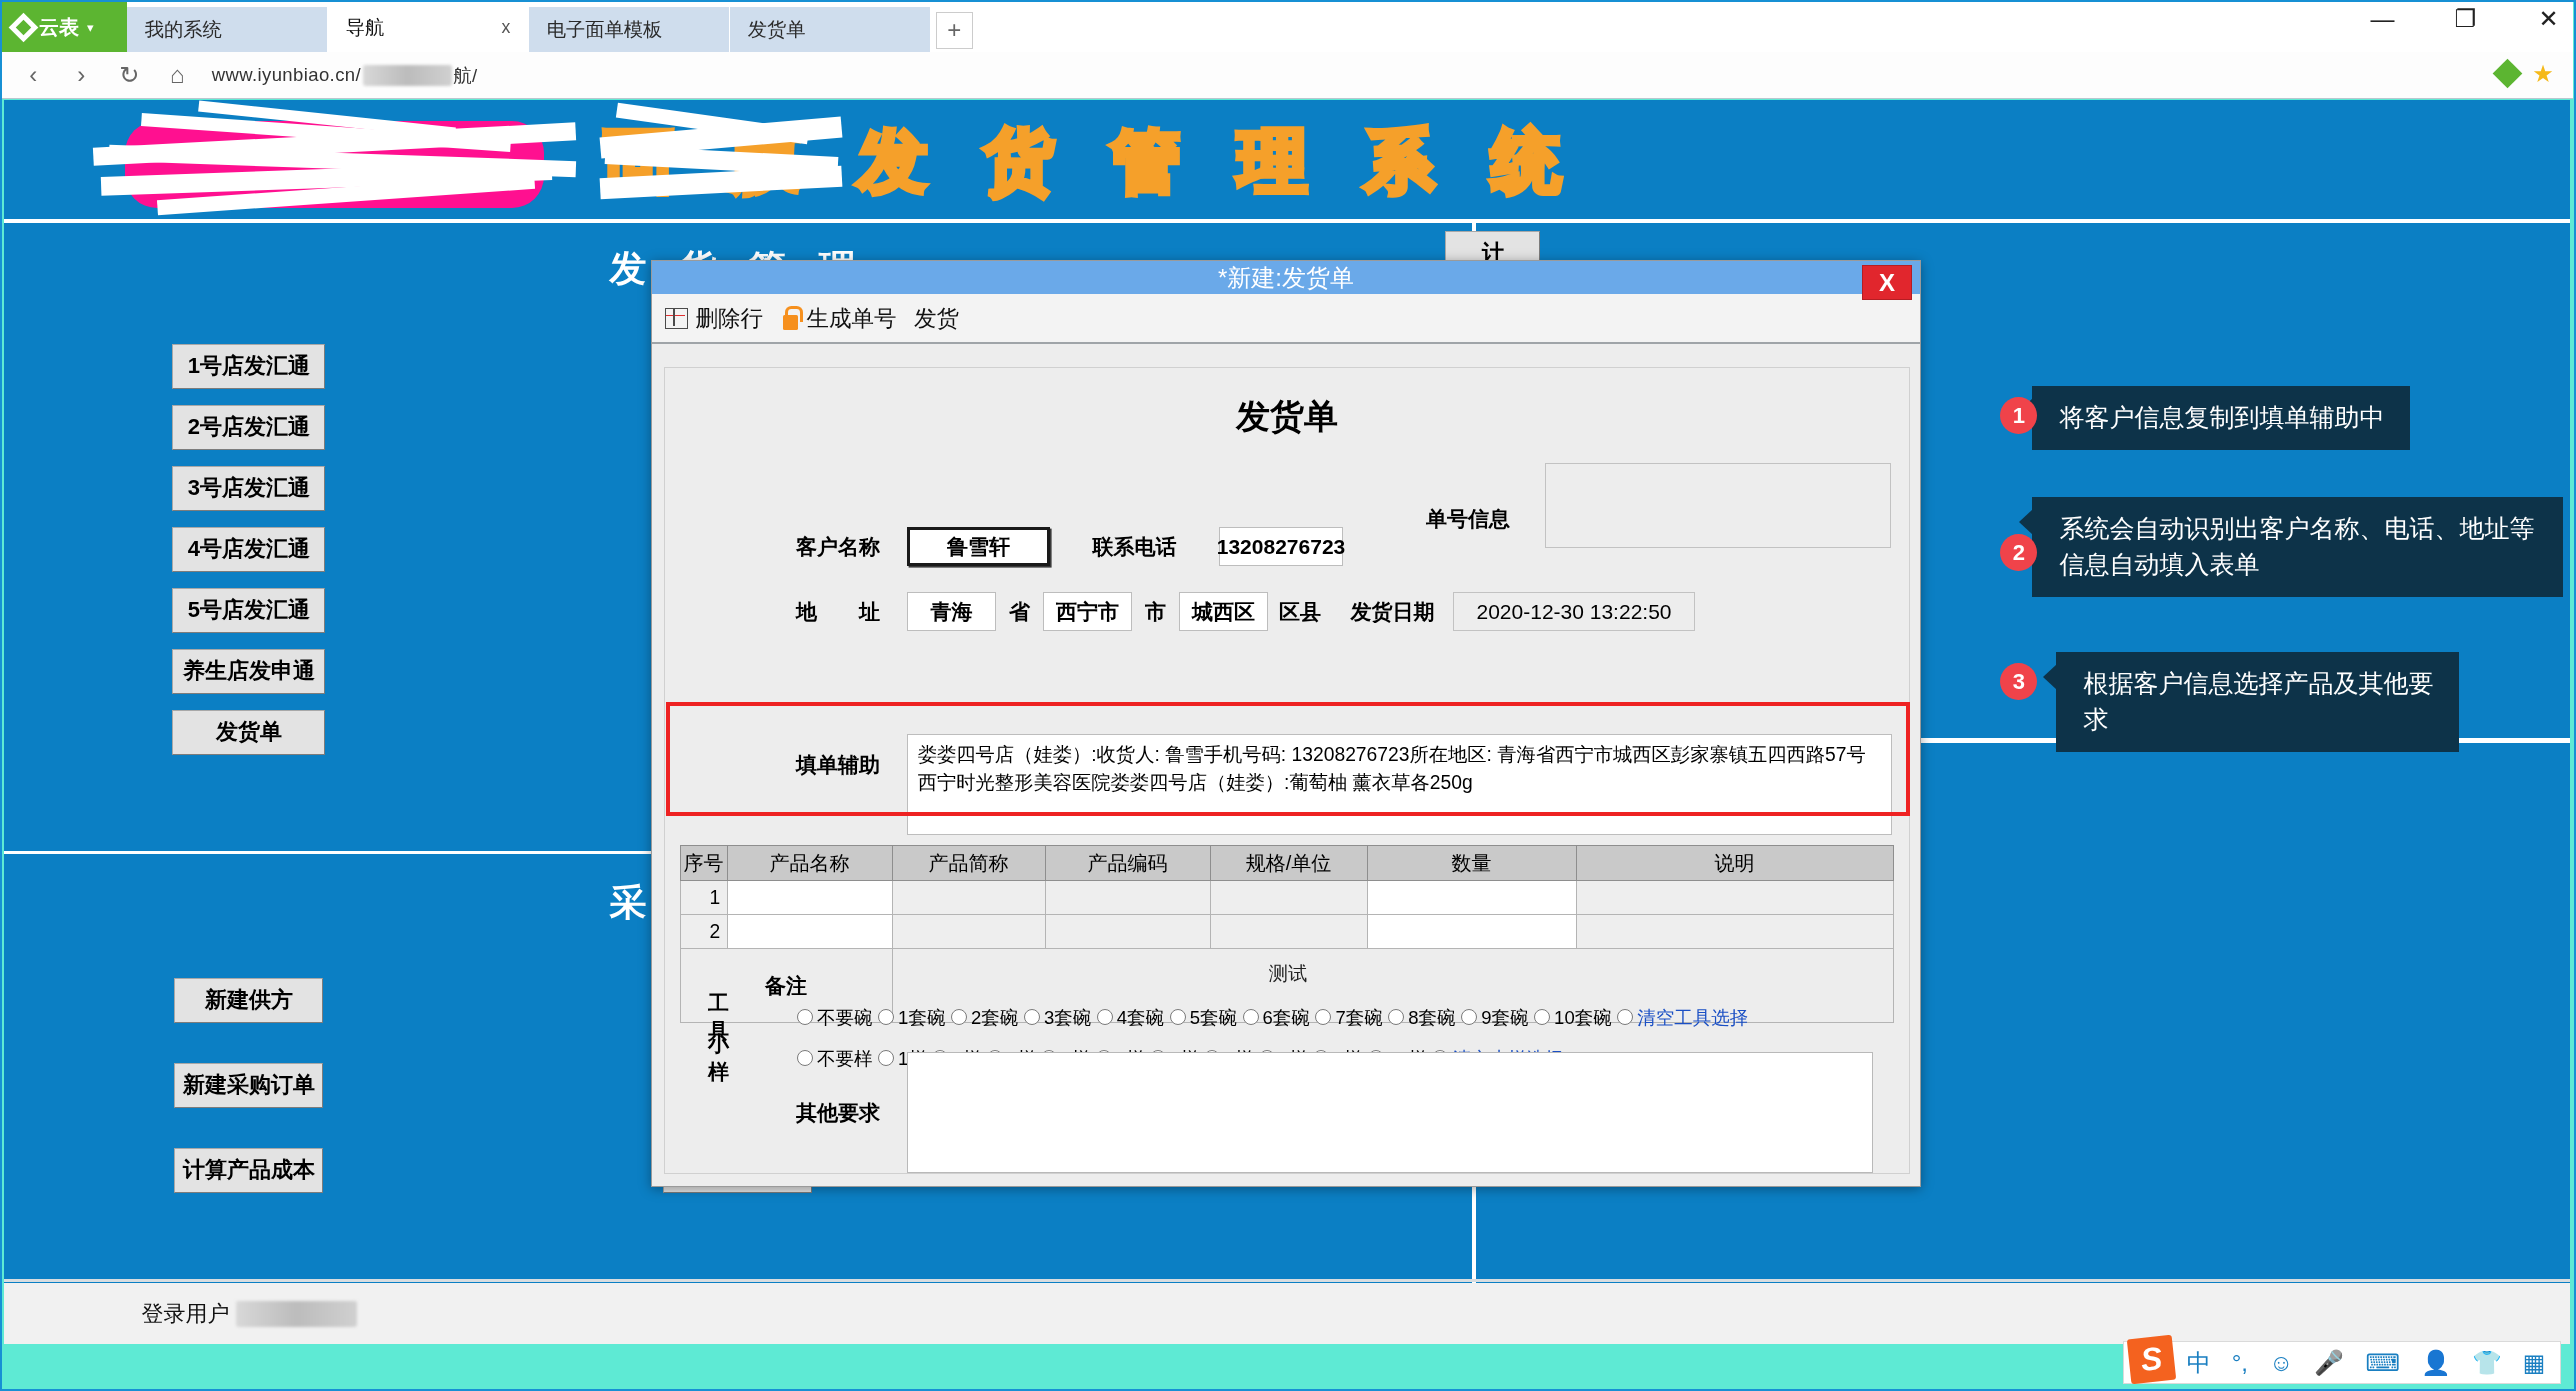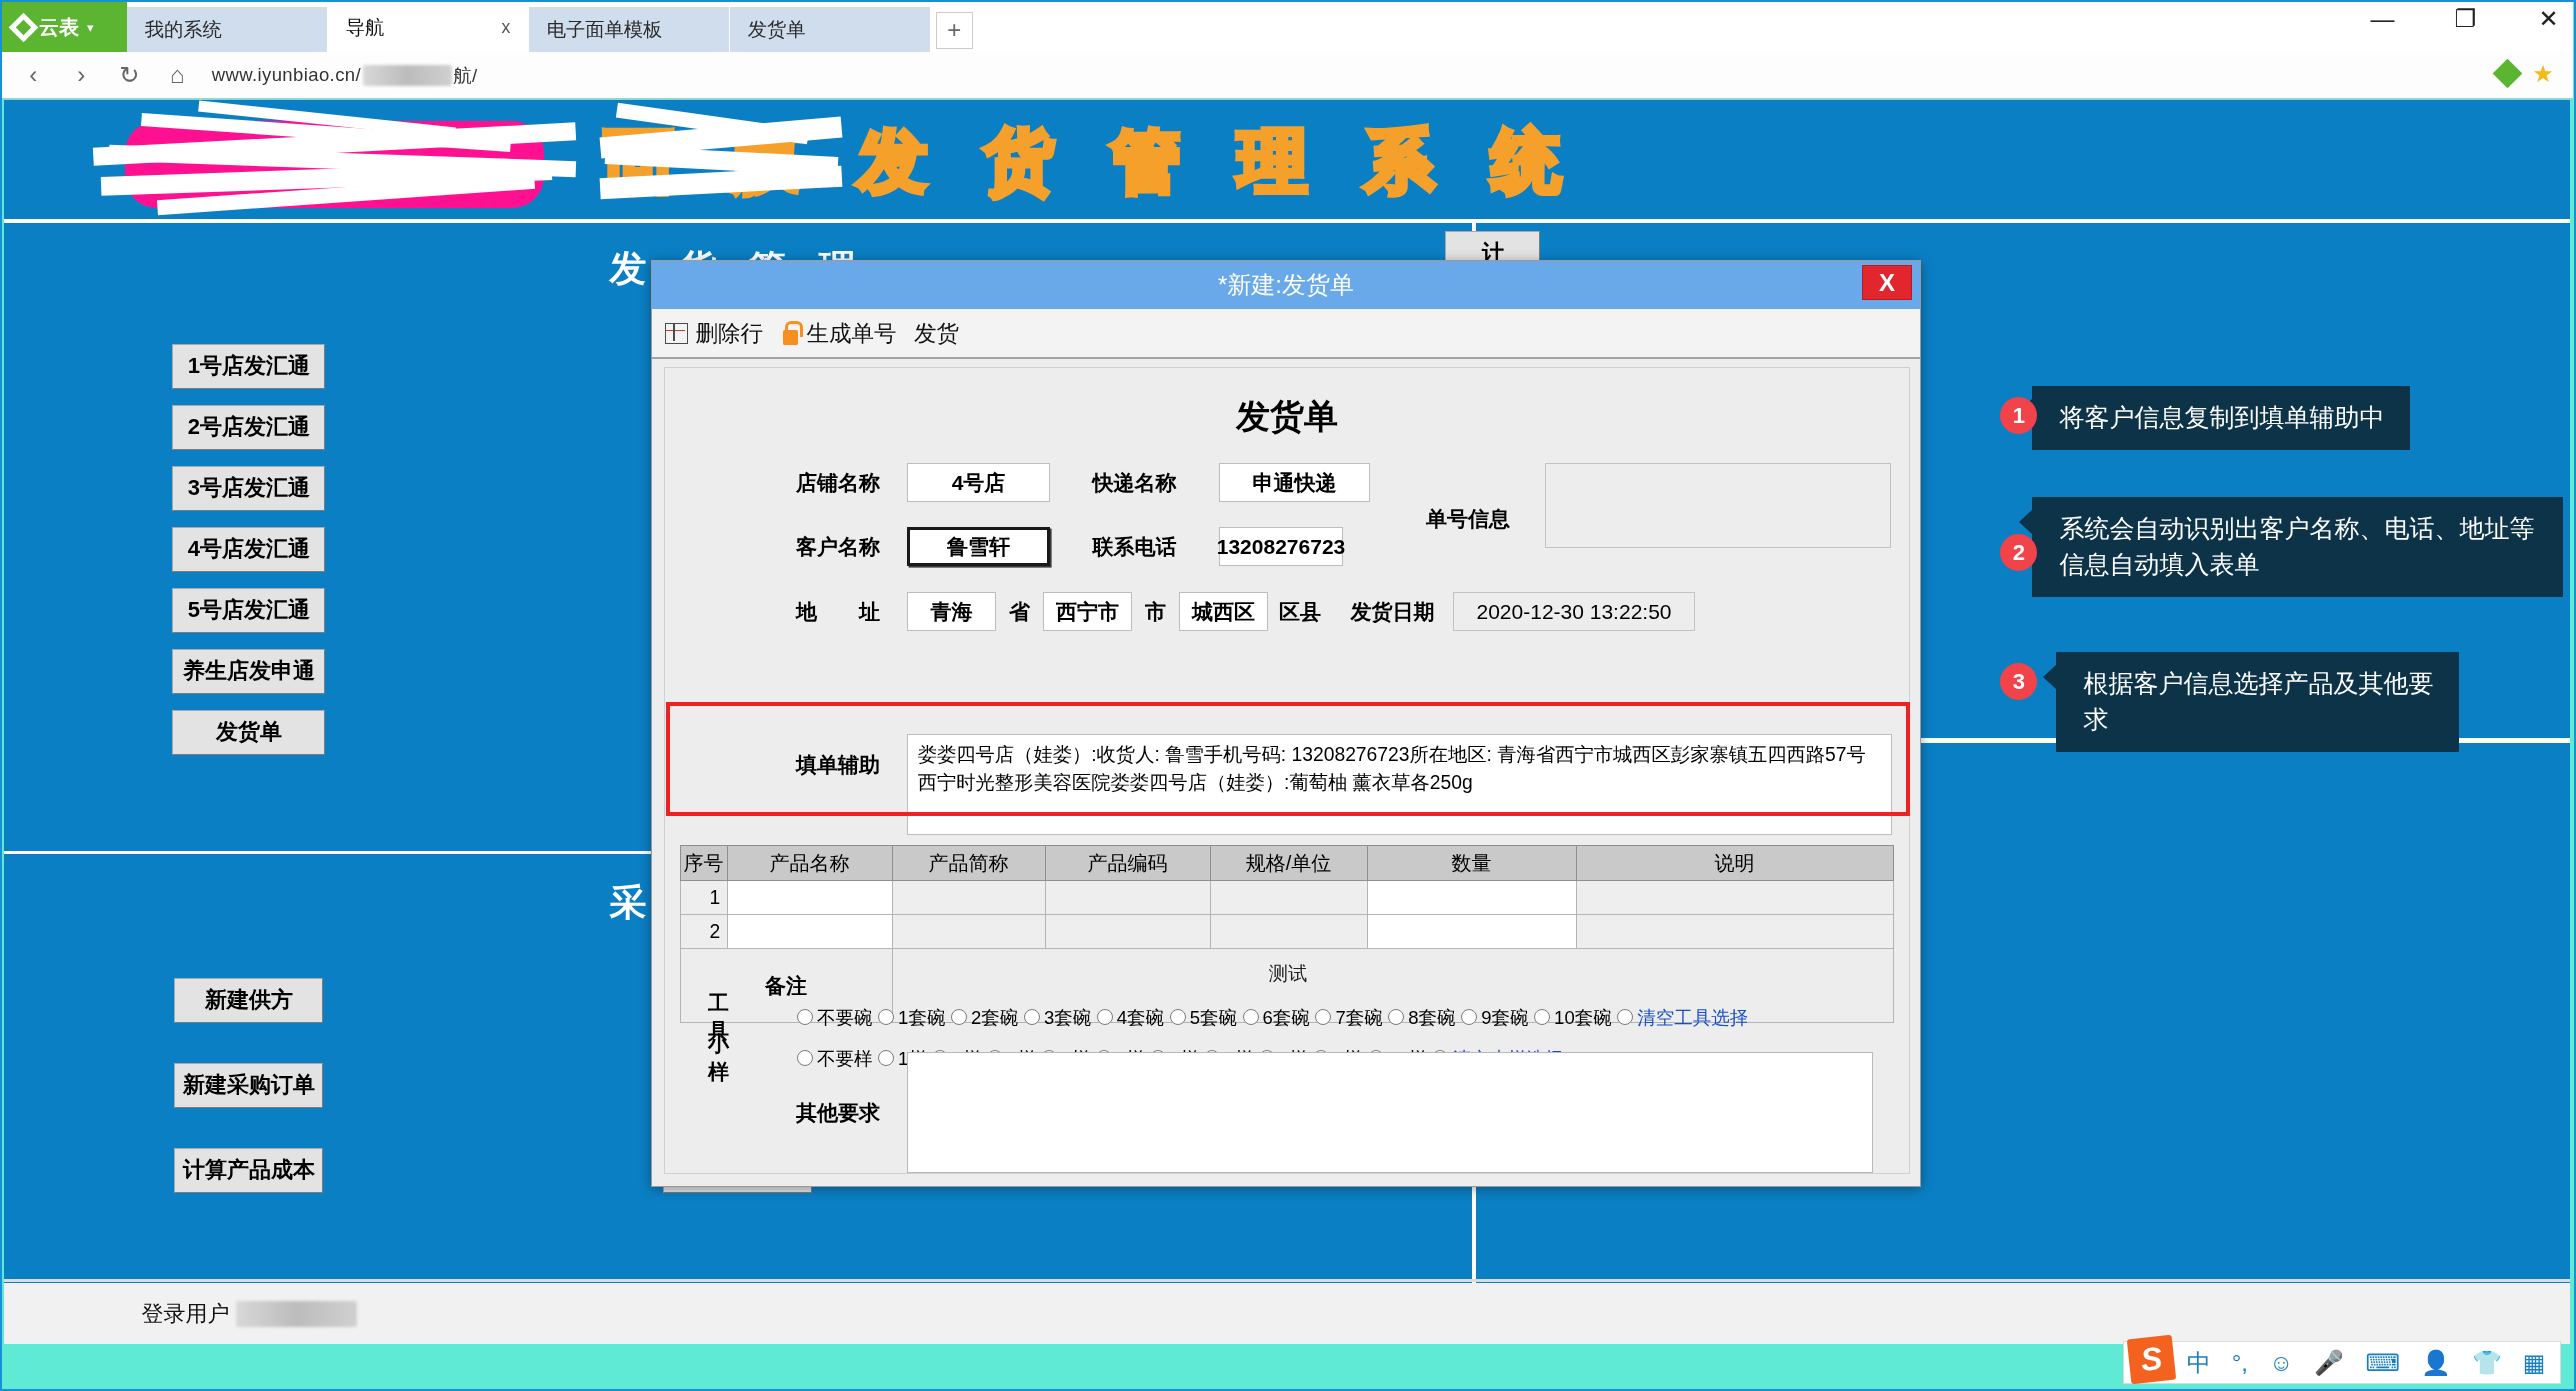--- a/index.html
+++ b/index.html
@@ -108,21 +108,21 @@
   #bottom-sep { position:absolute; left:0; top:1179px; width:2566px; height:3.2px;
                 background:#d8dde0; }
   #statusbar { position:absolute; left:0; top:1183px; width:2566px; height:61px;
                background:#f1f1f1; display:flex; align-items:center;
                padding-left:137px; font-size:22px; color:#111; }
 
   
   #dialog { position:absolute; left:649px; top:258px; width:1270px; height:927px;
             background:#ededed; border:0.8px solid #9a9a9a;
             box-shadow:0 2.4px 11.3px rgba(0,0,0,.35); }
-  #dlg-title { height:48px; background:#6aa9e9; color:#fff; font-size:24px;
+  #dlg-title { height:33px; background:#6aa9e9; color:#fff; font-size:24px;
                display:flex; align-items:center; justify-content:center;
                position:relative; }
   #dlg-close { position:absolute; right:8px; top:4px; width:50px; height:35px;
                background:#e1262d; color:#fff; font-size:24px; font-weight:bold;
                display:flex; align-items:center; justify-content:center;
                border:0.8px solid #b51d23; }
   #dlg-toolbar { height:50px; background:#f3f3f3; border-bottom:2.4px solid #9fa4a8;
                  display:flex; align-items:center; gap:17.7px; padding-left:13px;
                  font-size:22.5px; color:#111; }
   .tb-item { display:flex; align-items:center; gap:8px; }
@@ -438,26 +438,20 @@
       </div>
       <div class="tb-item">
         <span>发货</span>
       </div>
     </div>
 
     <div id="dlg-body">
 
       <div id="form-title">发货单</div>
 
-      <div class="frow" style="left:0;top:95px;">
-        <span class="flabel" style="width:242px;text-align:right;padding-right:27px;">店铺名称</span>
-        <span class="fbox" style="width:143px;">4号店</span>
-        <span class="flabel" style="width:169px;text-align:center;">快递名称</span>
-        <span class="fbox" style="width:151px;">申通快递</span>
-      </div>
 
       <span class="flabel" style="position:absolute;left:761px;top:137px;">单号信息</span>
       <span class="fbox grey" style="position:absolute;left:880px;top:95px;width:346px;height:85px;"></span>
 
       <div class="frow" style="left:0;top:159px;">
         <span class="flabel" style="width:242px;text-align:right;padding-right:27px;">客户名称</span>
         <span class="fbox sel" style="width:143px;">鲁雪轩</span>
         <span class="flabel" style="width:169px;text-align:center;">联系电话</span>
         <span class="fbox" style="width:124px;">13208276723</span>
       </div>

